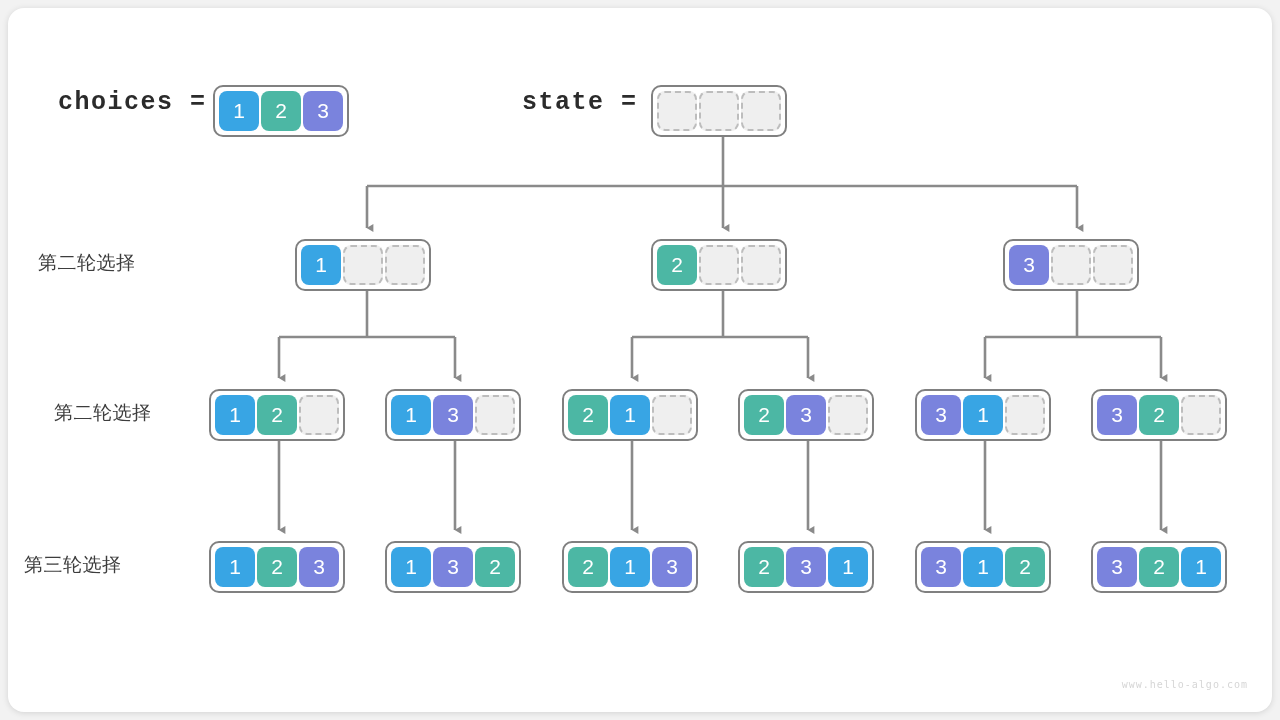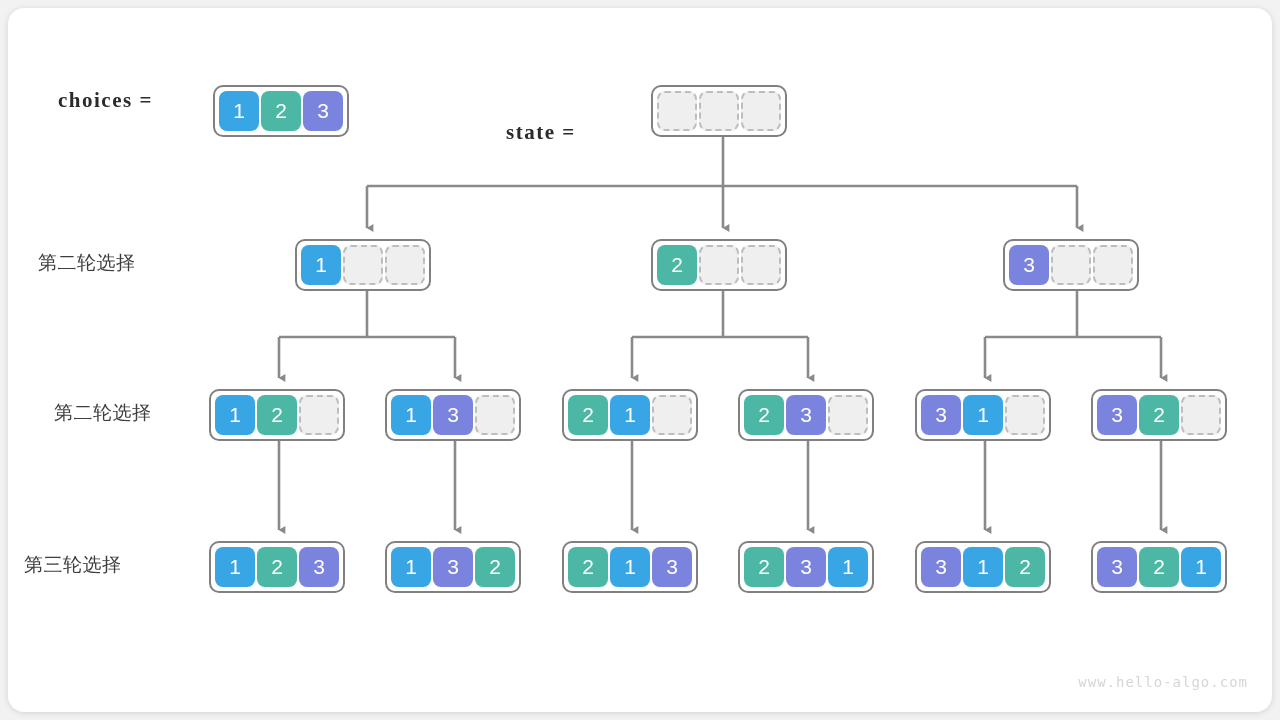--- a/index.html
+++ b/index.html
@@ -30,23 +30,23 @@
   svg.wires {
     position: absolute;
     left: 0; top: 0;
     width: 1280px; height: 720px;
     pointer-events: none;
   }
 
   
   .hdr-label {
     position: absolute;
-    font-family: Liberation Serif, serif;
+    font-family: Liberation Mono, monospace;
     font-weight: bold;
-    font-size: 21px;
+    font-size: 25px;
     color: #2b2b2b;
     letter-spacing: 1.5px;
     white-space: nowrap;
   }
 
   
   .row-label {
     position: absolute;
     font-family: "Liberation Sans", sans-serif;
     font-size: 19px;
@@ -88,21 +88,21 @@
   }
   .cell.c1 { background: #38a5e4; }
   .cell.c2 { background: #4cb7a4; }
   .cell.c3 { background: #7a83dd; }
 
   .watermark {
     position: absolute;
     right: 32px;
     bottom: 30px;
     font-family: "DejaVu Sans Mono", monospace;
-    font-size: 14px;
+    font-size: 10px;
     color: #d6d6d6;
     letter-spacing: 1px;
     margin-left: 20px;
   }
 </style>
 </head>
 <body>
 
 <div id="stage">
   <div id="card"></div>
@@ -139,21 +139,21 @@
       <path d="M279,437 L279,530" marker-end="url(#ah)"></path>
       <path d="M455,437 L455,530" marker-end="url(#ah)"></path>
       <path d="M632,437 L632,530" marker-end="url(#ah)"></path>
       <path d="M808,437 L808,530" marker-end="url(#ah)"></path>
       <path d="M985,437 L985,530" marker-end="url(#ah)"></path>
       <path d="M1161,437 L1161,530" marker-end="url(#ah)"></path>
     </g>
   </svg>
 
   <div class="hdr-label" style="left:58px; top:88px;">choices =</div>
-  <div class="hdr-label" style="left:506px; top:88px;margin-top:32px;">state =</div>
+  <div class="hdr-label" style="left:522px; top:88px;">state =</div>
 
   <div id="header-arrays">
       <div class="arr" style="left: 213px; top: 85px;">
         <div class="cell c1">1</div>
         <div class="cell c2">2</div>
         <div class="cell c3">3</div>
       </div>
       <div class="arr" style="left: 651px; top: 85px;">
         <div class="cell empty"></div>
         <div class="cell empty"></div>

